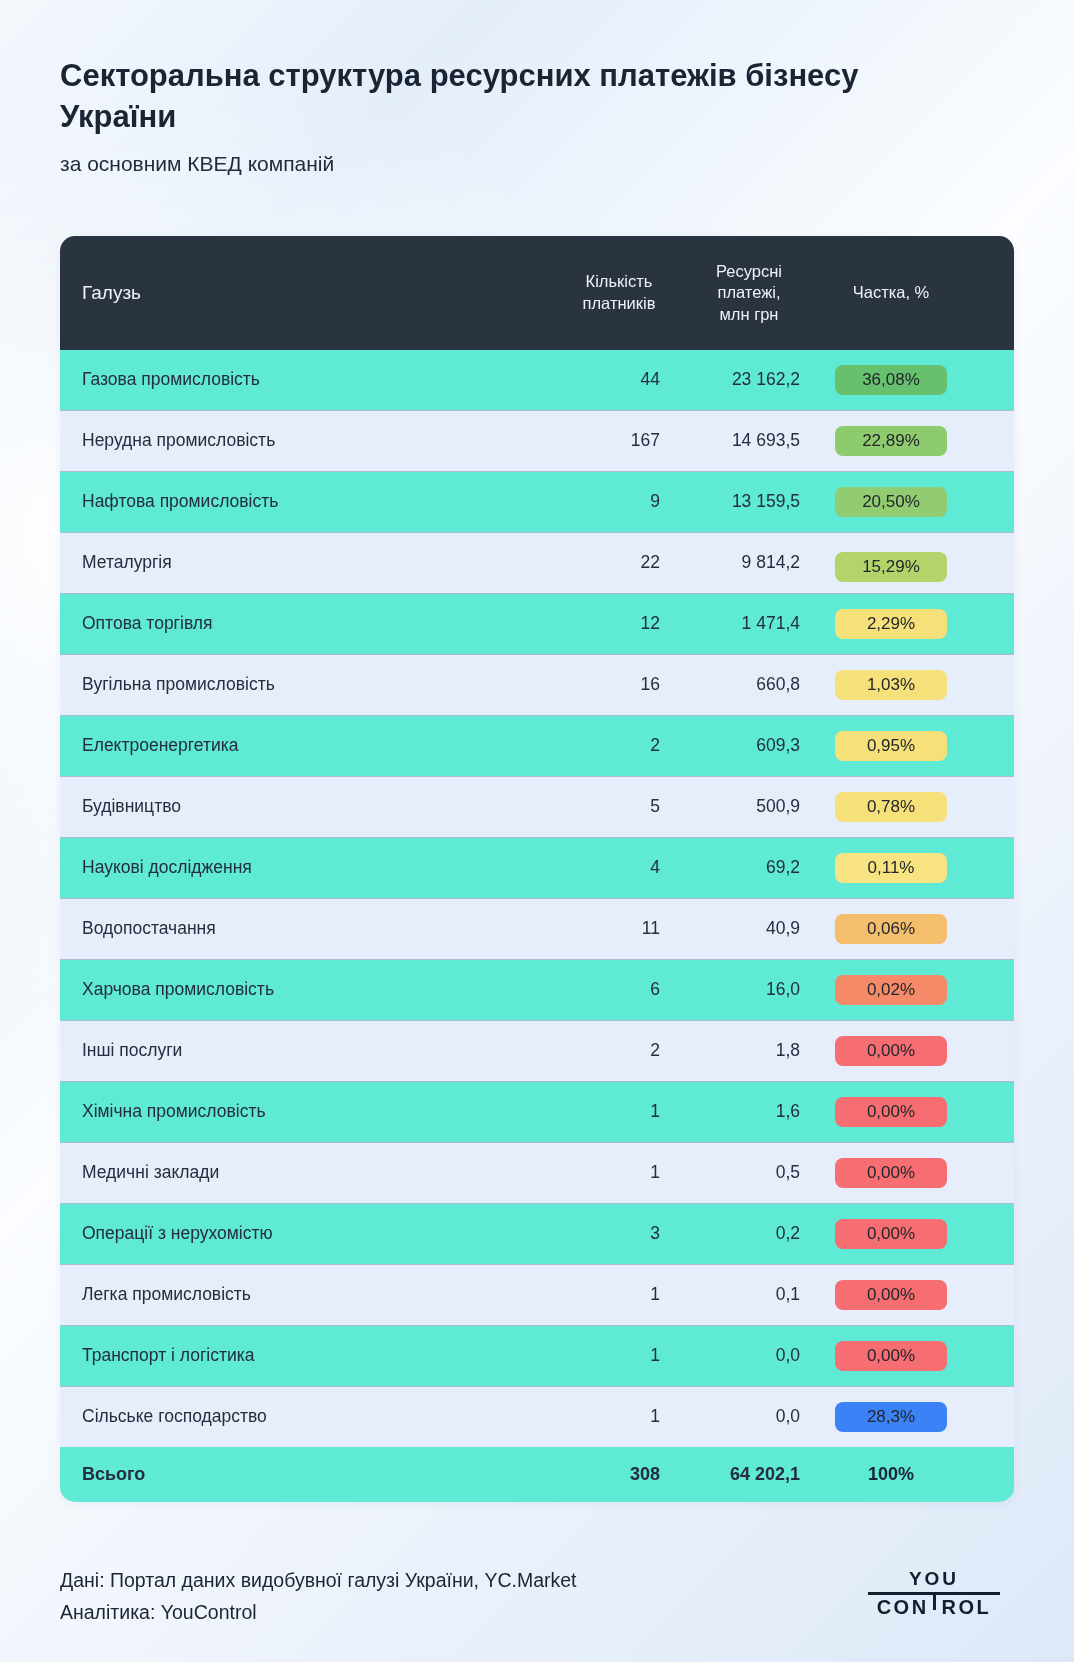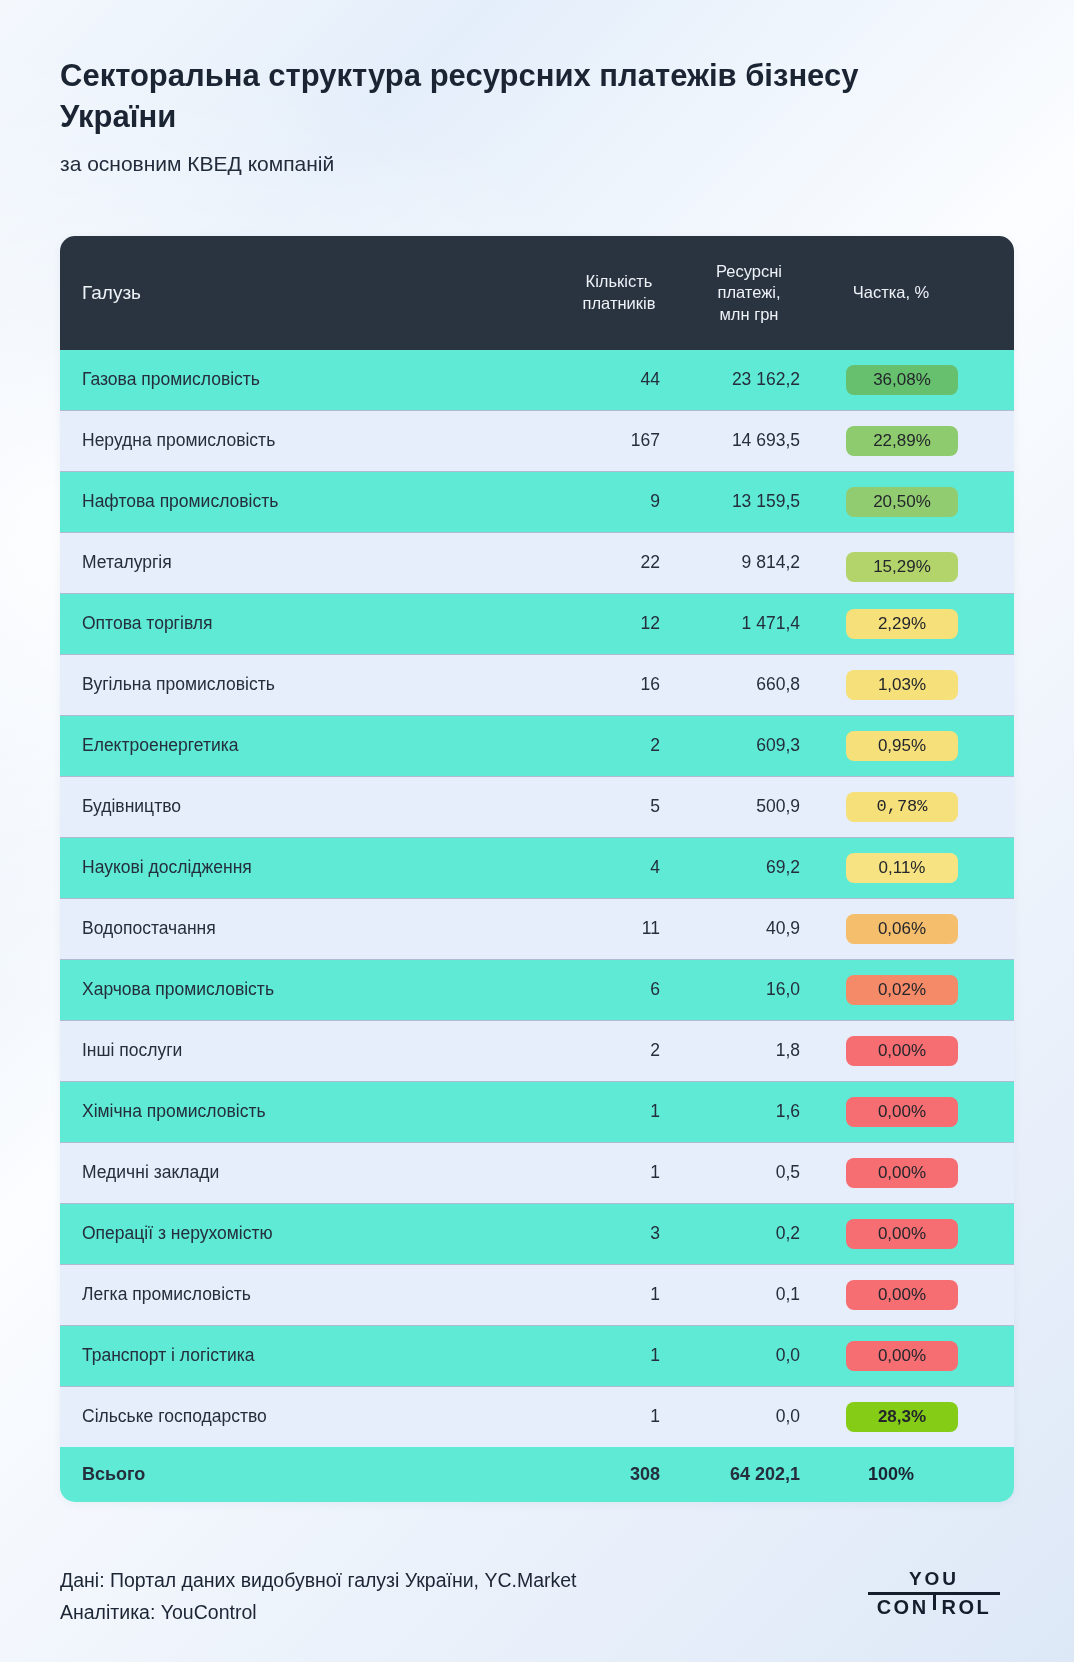--- a/index.html
+++ b/index.html
@@ -79,21 +79,21 @@
   }
   .cell-num {
     font-size: 17.5px;
     color: #242e3d;
     text-align: right;
   }
   .cell-payers { padding-right: 14px; }
   .cell-payments { padding-right: 24px; }
   .cell-share {
     display: flex;
-    justify-content: flex-end;
+    justify-content: center;
   }
   .badge {
     width: 112px;
     height: 30px;
     line-height: 30px;
     border-radius: 8px;
     text-align: center;
     font-size: 17px;
     font-weight: 500;
     color: #23262b;
@@ -239,21 +239,21 @@
     <div class="cell-share">
             <span class="badge" style="background: rgb(246, 224, 122);">0,95%</span>
           </div>
   </div>
 
   <div class="grid-row alt">
     <div class="cell-industry">Будівництво</div>
     <div class="cell-num cell-payers">5</div>
     <div class="cell-num cell-payments">500,9</div>
     <div class="cell-share">
-            <span class="badge" style="background: rgb(246, 224, 122); font-family: Liberation Mono, monospace;">0,78%</span>
+            <span class="badge" style="background: rgb(246, 224, 122);">0,78%</span>
           </div>
   </div>
 
   <div class="grid-row">
     <div class="cell-industry">Наукові дослідження</div>
     <div class="cell-num cell-payers">4</div>
     <div class="cell-num cell-payments">69,2</div>
     <div class="cell-share">
             <span class="badge" style="background: rgb(247, 227, 129);">0,11%</span>
           </div>
@@ -329,21 +329,21 @@
     <div class="cell-share">
             <span class="badge" style="background: rgb(246, 109, 114);">0,00%</span>
           </div>
   </div>
 
   <div class="grid-row alt">
     <div class="cell-industry">Сільське господарство</div>
     <div class="cell-num cell-payers">1</div>
     <div class="cell-num cell-payments">0,0</div>
     <div class="cell-share">
-            <span class="badge" style="background: #84cc16; font-weight: bold;">28,3%</span>
+            <span class="badge" style="background: #3b82f6;">28,3%</span>
           </div>
   </div>
 </div>
 
     <div class="grid-row tfoot">
       <div class="cell-industry">Всього</div>
       <div class="cell-num cell-payers">308</div>
       <div class="cell-num cell-payments">64 202,1</div>
       <div class="cell-share">100%</div>
     </div>

